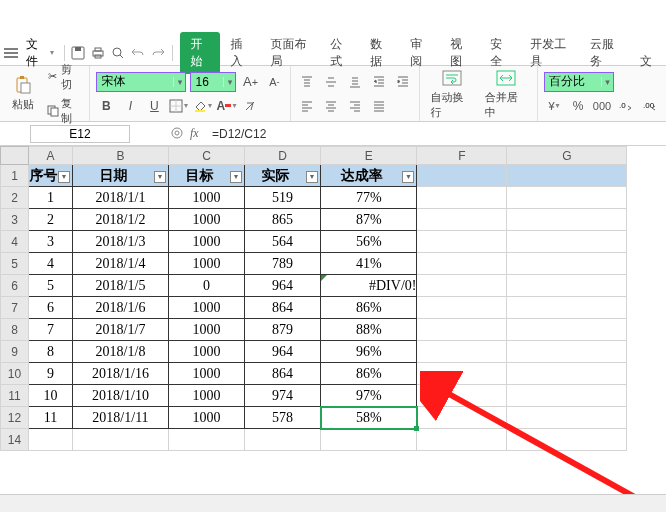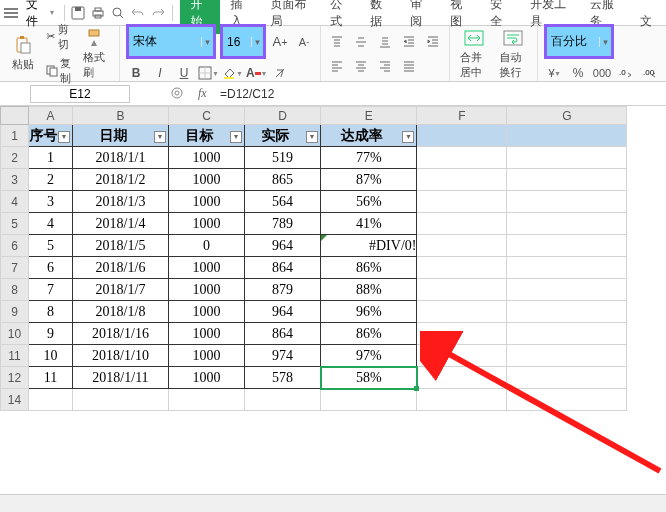--- a/index.html
+++ b/index.html
@@ -1,47 +1,47 @@
 <!DOCTYPE html>
 <html><head>
 <meta charset="utf-8">
 <style>
   * { box-sizing: border-box; margin: 0; padding: 0; }
   body { font-family: "Microsoft YaHei", Arial, sans-serif; font-size: 12px; background: #fff; width: 666px; height: 512px; overflow: hidden; position: relative; }
   
   
-  .menubar { display: flex; align-items: center; height: 26px; background: #fff; border-bottom: 1px solid #d0d0d0; padding: 0 4px; gap: 2px; }
+  .menubar { display: flex; align-items: center; height: 26px; background: #fff; border-bottom: 1px solid #d0d0d0; padding: 0 4px; gap: 2px; margin-top: 40px; }
   .menubar .ham { width: 14px; height: 10px; display: inline-block; }
   .menubar .file-btn { display: flex; align-items: center; gap: 2px; padding: 2px 6px; }
   .menubar .sep { width: 1px; height: 16px; background: #d0d0d0; margin: 0 2px; }
   .menubar .qicon { width: 20px; height: 20px; display: flex; align-items: center; justify-content: center; color: #5a5a5a; }
   .tabbar { display: flex; align-items: flex-end; gap: 0; margin-left: 4px; }
   .tab { padding: 4px 10px 4px 10px; font-size: 12px; color: #444; cursor: pointer; }
   .tab.active { background: #22a557; color: #fff; border-radius: 3px 3px 0 0; }
   
   
   .ribbon { display: flex; align-items: stretch; height: 56px; border-bottom: 1px solid #d0d0d0; background: #fafafa; }
   .rgroup { display: flex; align-items: center; padding: 0 6px; border-right: 1px solid #e0e0e0; gap: 4px; }
   .rbtn-big { display: flex; flex-direction: column; align-items: center; justify-content: center; gap: 2px; padding: 0 4px; min-width: 34px; }
   .rbtn-big .ricon { width: 20px; height: 20px; display: flex; align-items: center; justify-content: center; }
   .rbtn-big .rlabel { font-size: 11px; color: #444; }
   .rcol { display: flex; flex-direction: column; gap: 2px; }
   .rrow { display: flex; align-items: center; gap: 4px; }
   .rbtn-sm { display: flex; align-items: center; gap: 2px; font-size: 11px; color: #444; padding: 1px 2px; }
   .micon { width: 14px; height: 14px; display: flex; align-items: center; justify-content: center; }
-  .combo { display: flex; align-items: center; border: 3px solid #8b5cf6; height: 35px; background: #7dd3fc; }
+  .combo { display: flex; align-items: center; border: 1px solid #8b5cf6; height: 20px; background: #86efac; }
   .combo .ctext { padding: 0 4px; font-size: 12px; flex: 1; }
   .combo .cbtn { width: 12px; text-align: center; color: #666; font-size: 9px; border-left: 1px solid #e0e0e0; }
   .iconbtn { width: 20px; height: 20px; display: flex; align-items: center; justify-content: center; color: #555; }
   .dd { font-size: 8px; color: #888; margin-left: 1px; }
 
   
   .fbar { display: flex; align-items: center; height: 24px; border-bottom: 1px solid #d0d0d0; }
   .namebox { width: 100px; border: 1px solid #c8c8c8; height: 18px; margin: 0 30px 0 30px; display: flex; align-items: center; justify-content: center; font-size: 12px; background: #fff; }
-  .fx { display: flex; align-items: center; gap: 12px; margin-left: 10px; }
+  .fx { display: flex; align-items: center; gap: 4px; margin-left: 10px; }
   .fx-icon { width: 16px; height: 16px; color: #666; }
   .formula-input { flex: 1; padding: 0 6px; font-size: 12px; color: #333; }
   
   
   .sheet-wrap { position: relative; }
   .sheet { border-collapse: collapse; font-size: 13px; }
   .sheet th, .sheet td { border: 1px solid #d4d4d4; text-align: center; font-weight: normal; }
   .sheet .corner { width: 28px; height: 18px; background: #e8e8e8; border: 1px solid #bbb; }
   .sheet .colhdr { height: 18px; background: #e8e8e8; color: #555; font-size: 12px; }
   .sheet .rowhdr { width: 28px; background: #e8e8e8; color: #555; font-size: 12px; }
@@ -141,29 +141,20 @@
         </div>
       <div class="rbtn-sm">
           <span class="micon">
             <svg width="12" height="12" viewBox="0 0 12 12">
               <rect x="1" y="1" width="7" height="8" fill="none" stroke="#666"></rect>
               <rect x="4" y="3" width="7" height="8" fill="#fff" stroke="#666"></rect>
             </svg>
           </span>
           <span>复制</span>
         </div>
-    </div>
-    <div class="rbtn-big">
-      <span class="ricon">
-          <svg width="20" height="20" viewBox="0 0 20 20">
-            <rect x="3" y="2" width="10" height="6" fill="#f0c070" stroke="#b08030"></rect>
-            <path d="M8 8v4l-3 6h6l-3-6" fill="#888"></path>
-          </svg>
-        </span>
-      <span class="rlabel">格式刷</span>
     </div>
   </div>
   <div class="rgroup">
     <div class="rcol" style="gap:4px">
       <div class="rrow">
         <div class="combo" style="width:90px">
             <span class="ctext">宋体</span>
             <span class="cbtn">▾</span>
           </div>
         <div class="combo" style="width:46px">
@@ -256,34 +247,34 @@
               <path d="M2 3h10M2 6h10M2 9h10M2 12h10" stroke="#666"></path>
             </svg>
           </span>
       </div>
     </div>
   </div>
   <div class="rgroup">
     <div class="rbtn-big">
       <span class="ricon">
           <svg width="20" height="16" viewBox="0 0 20 16">
+            <rect x="1" y="1" width="18" height="14" fill="none" stroke="#888"></rect>
+            <path d="M4 5h12M4 8h8a2 2 0 010 4H9m0 0l2-2m-2 2l2 2" fill="none" stroke="#2c7"></path>
+          </svg>
+        </span>
+      <span class="rlabel">自动换行</span>
+    </div>
+    <div class="rbtn-big">
+      <span class="ricon">
+          <svg width="20" height="16" viewBox="0 0 20 16">
             <rect x="1" y="1" width="18" height="14" fill="none" stroke="#2c7"></rect>
             <path d="M5 8h10M7 5l-3 3 3 3M13 5l3 3-3 3" fill="none" stroke="#2c7"></path>
           </svg>
         </span>
       <span class="rlabel">合并居中</span>
-    </div>
-    <div class="rbtn-big">
-      <span class="ricon">
-          <svg width="20" height="16" viewBox="0 0 20 16">
-            <rect x="1" y="1" width="18" height="14" fill="none" stroke="#888"></rect>
-            <path d="M4 5h12M4 8h8a2 2 0 010 4H9m0 0l2-2m-2 2l2 2" fill="none" stroke="#2c7"></path>
-          </svg>
-        </span>
-      <span class="rlabel">自动换行</span>
     </div>
   </div>
   <div class="rgroup" style="border-right:none">
     <div class="rcol" style="gap:4px">
       <div class="combo" style="width:70px">
           <span class="ctext">百分比</span>
           <span class="cbtn">▾</span>
         </div>
       <div class="rrow">
         <span class="iconbtn" style="font-size:11px">¥<span class="dd">▾</span></span>

